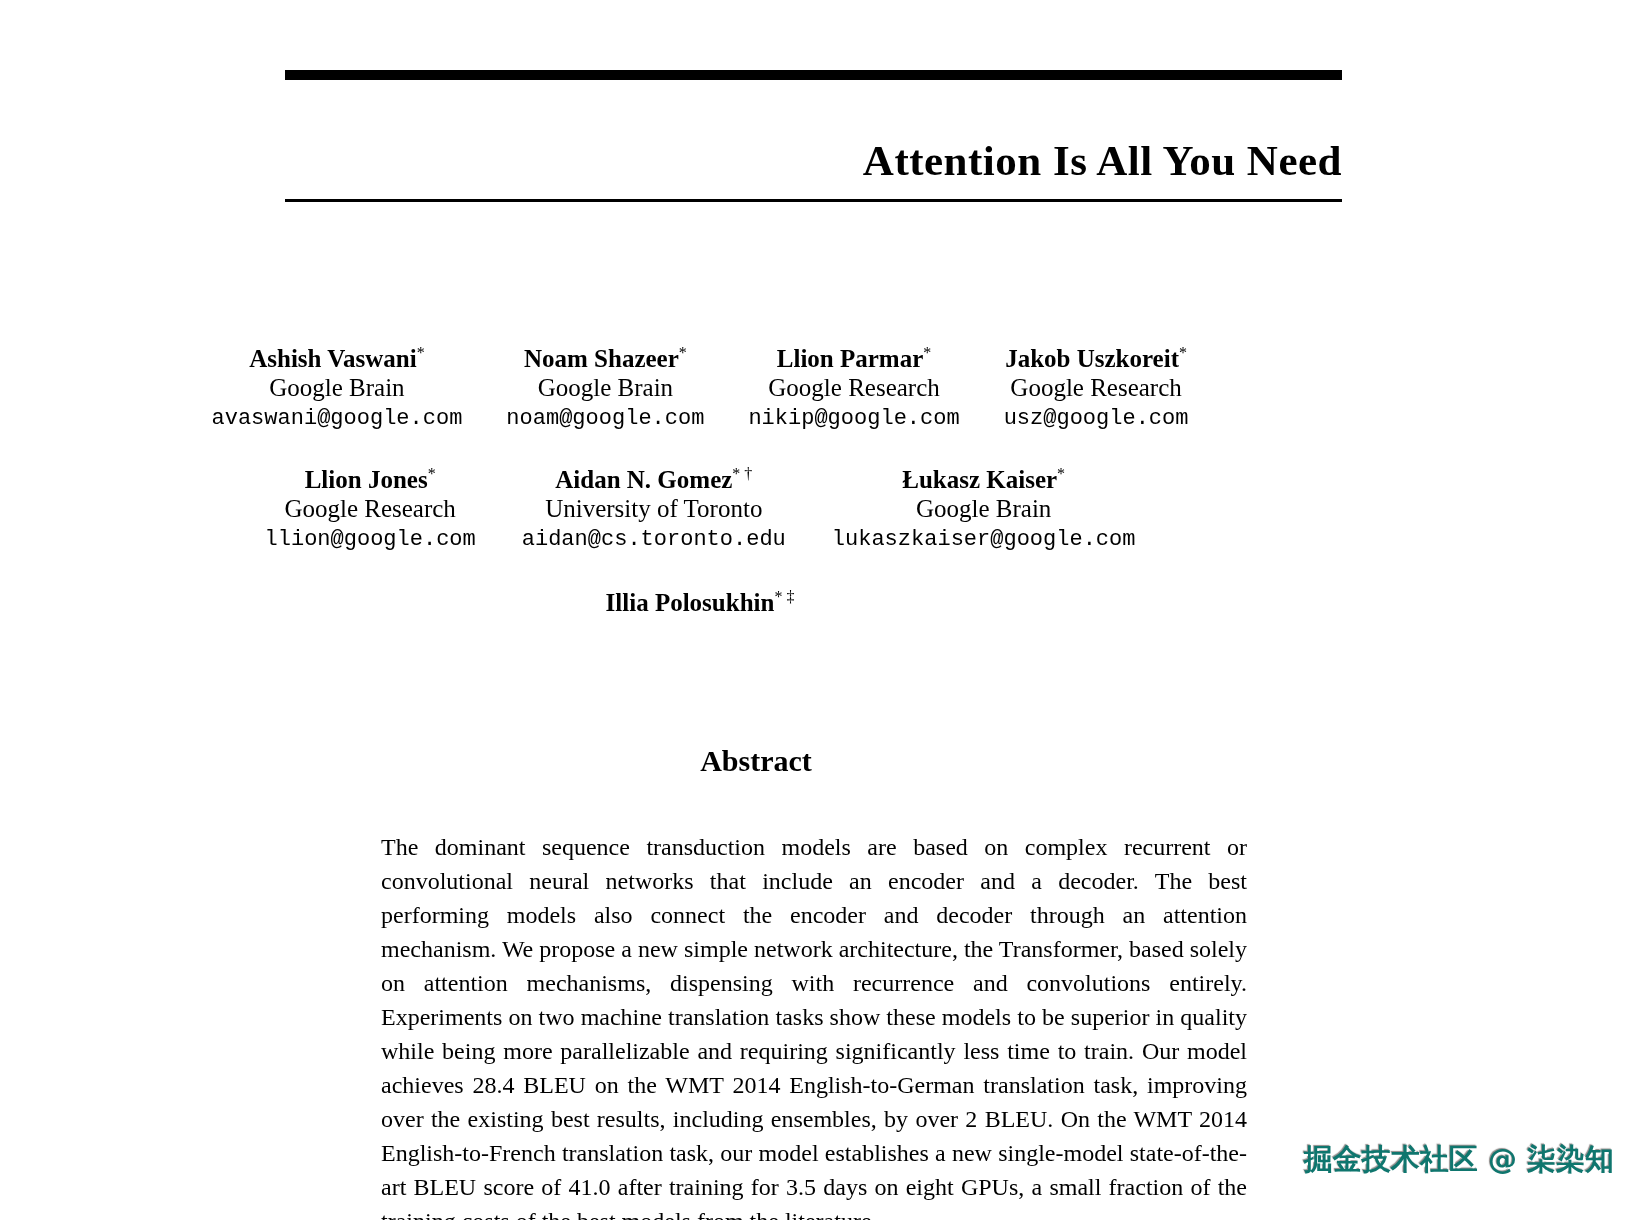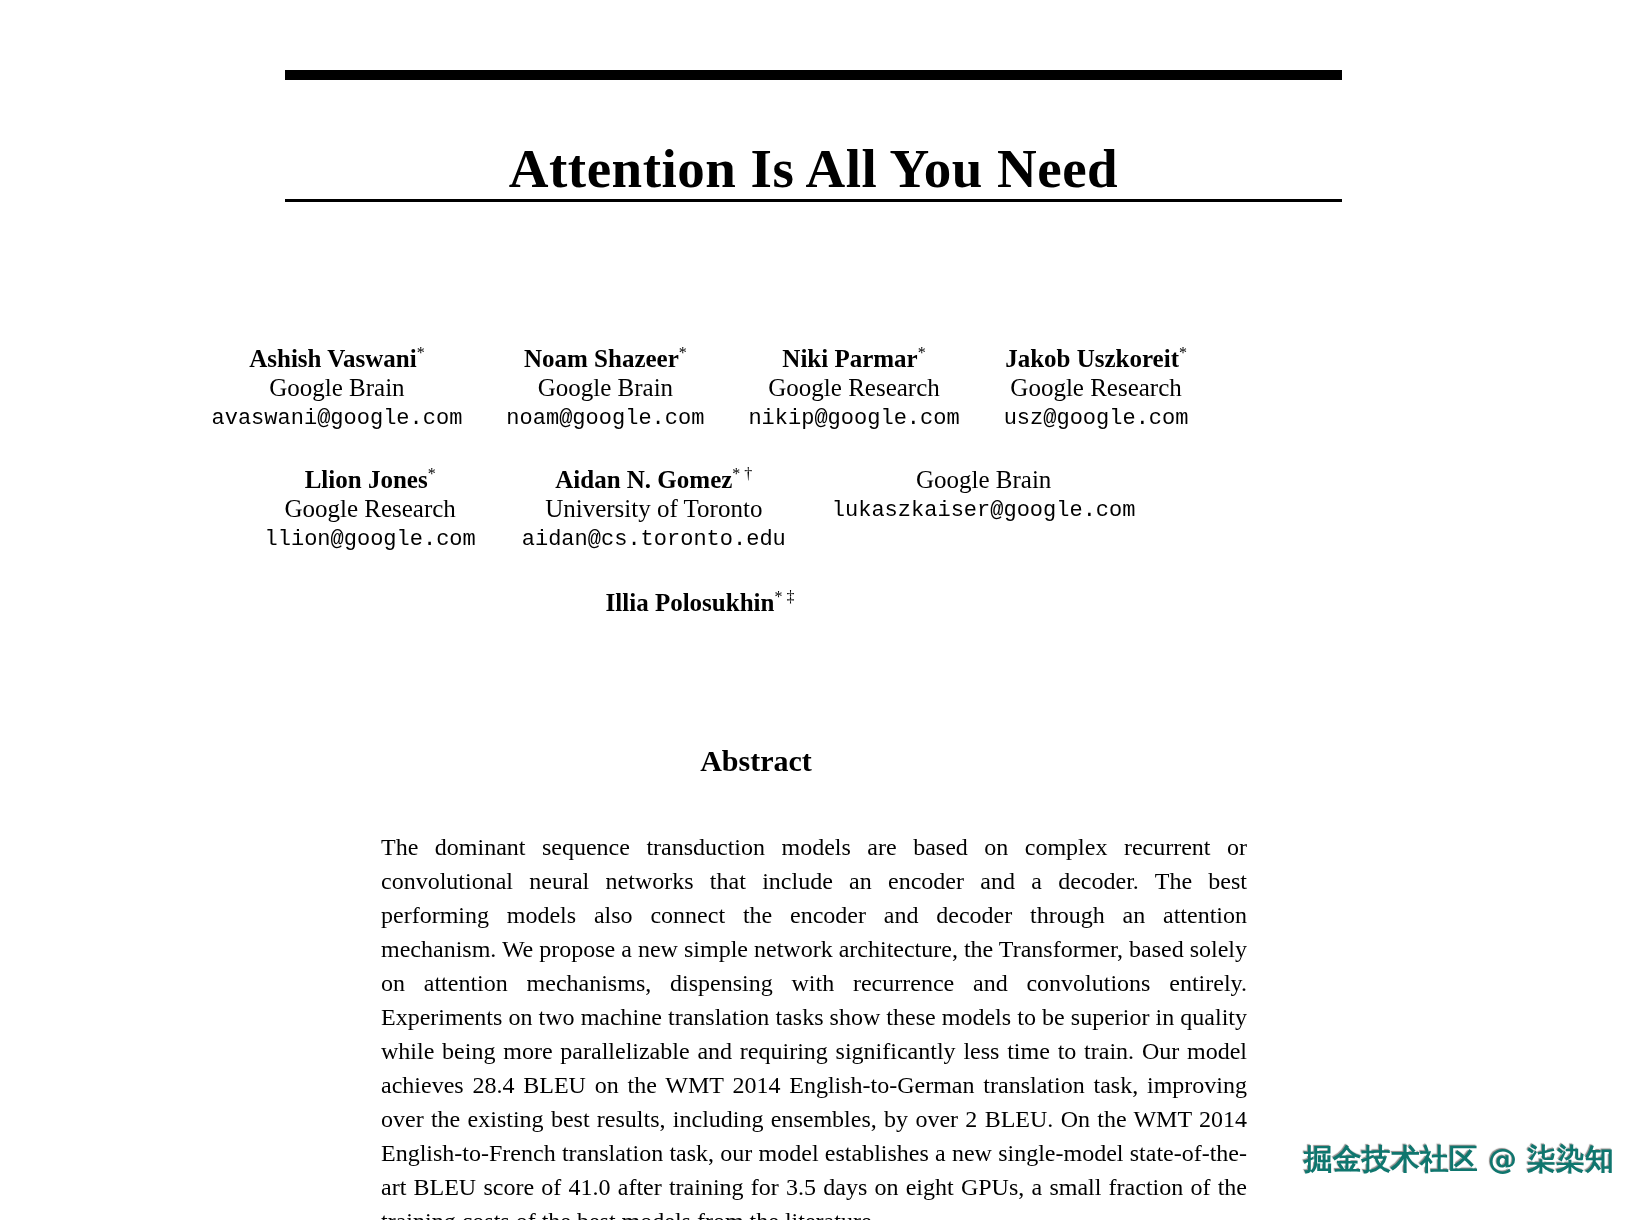--- a/index.html
+++ b/index.html
@@ -21,22 +21,22 @@
     top: 70px;
     width: 1057px;
     height: 10px;
     background: #000000;
   }
   .paper-title {
     position: absolute;
     left: 285px;
     top: 104px;
     width: 1057px;
-    text-align: center;
-    font-size: 55px;
+    text-align: right;
+    font-size: 43px;
     font-weight: bold;
     line-height: 56px;
     letter-spacing: 0.5px;
   }
   .rule-thin {
     position: absolute;
     left: 285px;
     top: 199px;
     width: 1057px;
     height: 3px;
@@ -129,21 +129,21 @@
       <div class="name"><span>Ashish Vaswani</span><sup>*</sup></div>
       <div class="affil">Google Brain</div>
       <div class="email">avaswani@google.com</div>
     </div>
     <div class="author">
       <div class="name"><span>Noam Shazeer</span><sup>*</sup></div>
       <div class="affil">Google Brain</div>
       <div class="email">noam@google.com</div>
     </div>
     <div class="author">
-      <div class="name"><span>Niki Parmar</span><sup>*</sup></div>
+      <div class="name"><span>Llion Parmar</span><sup>*</sup></div>
       <div class="affil">Google Research</div>
       <div class="email">nikip@google.com</div>
     </div>
     <div class="author">
       <div class="name"><span>Jakob Uszkoreit</span><sup>*</sup></div>
       <div class="affil">Google Research</div>
       <div class="email">usz@google.com</div>
     </div>
   </div>
 
@@ -152,20 +152,21 @@
       <div class="name"><span>Llion Jones</span><sup>*</sup></div>
       <div class="affil">Google Research</div>
       <div class="email">llion@google.com</div>
     </div>
     <div class="author">
       <div class="name"><span>Aidan N. Gomez</span><sup>* †</sup></div>
       <div class="affil">University of Toronto</div>
       <div class="email">aidan@cs.toronto.edu</div>
     </div>
     <div class="author">
+      <div class="name"><span>Łukasz Kaiser</span><sup>*</sup></div>
       <div class="affil">Google Brain</div>
       <div class="email">lukaszkaiser@google.com</div>
     </div>
   </div>
 
   <div class="author-row row3">
     <div class="author">
       <div class="name"><span>Illia Polosukhin</span><sup>* ‡</sup></div>
     </div>
   </div>

